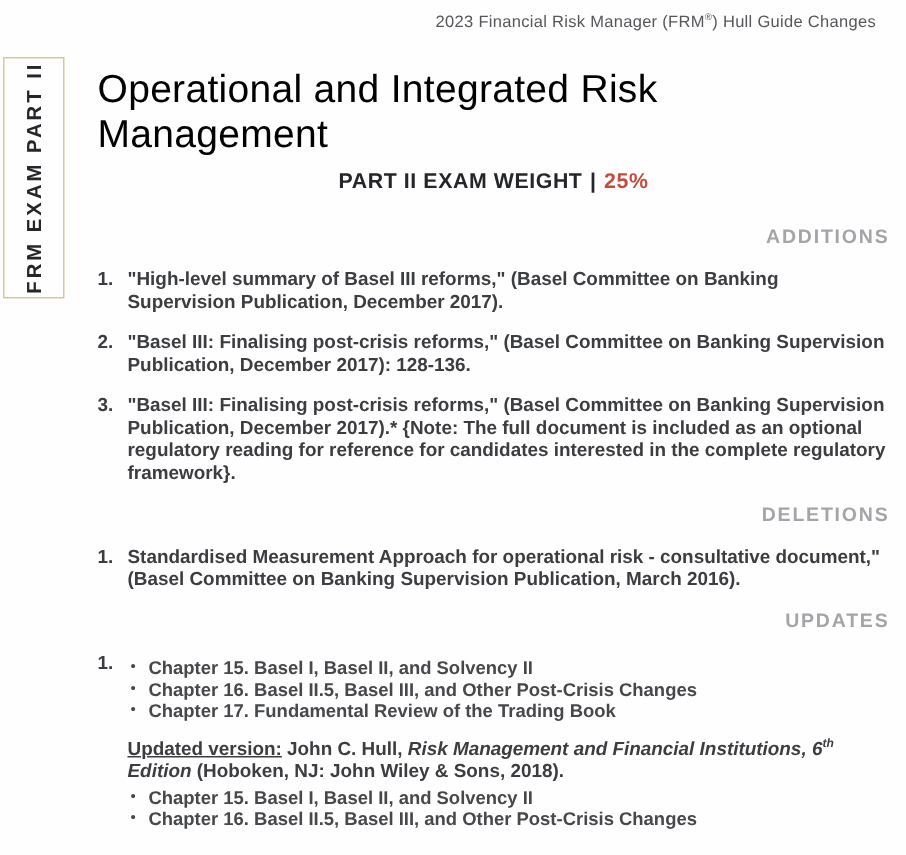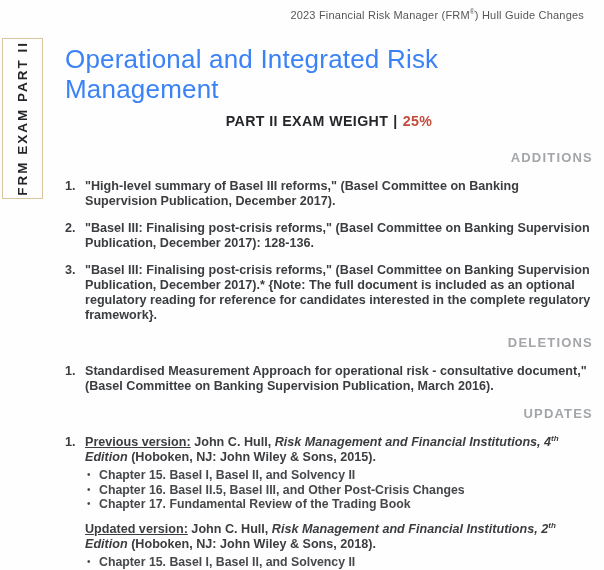--- a/index.html
+++ b/index.html
@@ -48,21 +48,21 @@
   
   .content {
     position: absolute;
     left: 65px; top: 0;
     width: 528px;
     padding-top: 44px;
   }
   .page-title {
     font-size: 26px;
     font-weight: normal;
-    color: #3b82f6;
+    color: #000000;
     letter-spacing: 0.2px;
     margin: 0 0 9px 0;
     line-height: 30px;
   }
   .weight-line {
     font-size: 14.2px;
     font-weight: bold;
     color: #24262a;
     letter-spacing: 0.4px;
     margin: 0 0 21px 0;
@@ -155,41 +155,38 @@
       <span class="num">1.</span>
       <span class="txt">Standardised Measurement Approach for operational risk - consultative document," (Basel Committee on Banking Supervision Publication, March 2016).</span>
     </div>
 
     <h2 class="section-heading">UPDATES</h2>
 
     <div class="item">
       <span class="num">1.</span>
       <div class="txt">
 
-        <p class="ref">
-          <span class="underline">Previous version:</span><span> John C. Hull, </span><em>Risk Management and Financial Institutions, 4</em><sup>th</sup><em> Edition</em><span> (Hoboken, NJ: John Wiley &amp; Sons, 2015).</span>
-        </p>
         <ul class="chapters">
           <li class="chapter">
             <span class="bullet">•</span>
             <span class="chapter-text">Chapter 15. Basel I, Basel II, and Solvency II</span>
           </li>
           <li class="chapter">
             <span class="bullet">•</span>
             <span class="chapter-text">Chapter 16. Basel II.5, Basel III, and Other Post-Crisis Changes</span>
           </li>
           <li class="chapter">
             <span class="bullet">•</span>
             <span class="chapter-text">Chapter 17. Fundamental Review of the Trading Book</span>
           </li>
         </ul>
 
         <div class="updated-block">
           <p class="ref">
-            <span class="underline">Updated version:</span><span> John C. Hull, </span><em>Risk Management and Financial Institutions, 2</em><sup>th</sup><em> Edition</em><span> (Hoboken, NJ: John Wiley &amp; Sons, 2018).</span>
+            <span class="underline">Updated version:</span><span> John C. Hull, </span><em>Risk Management and Financial Institutions, 6</em><sup>th</sup><em> Edition</em><span> (Hoboken, NJ: John Wiley &amp; Sons, 2018).</span>
           </p>
           <ul class="chapters">
             <li class="chapter">
               <span class="bullet">•</span>
               <span class="chapter-text">Chapter 15. Basel I, Basel II, and Solvency II</span>
             </li>
             <li class="chapter">
               <span class="bullet">•</span>
               <span class="chapter-text">Chapter 16. Basel II.5, Basel III, and Other Post-Crisis Changes</span>
             </li>

